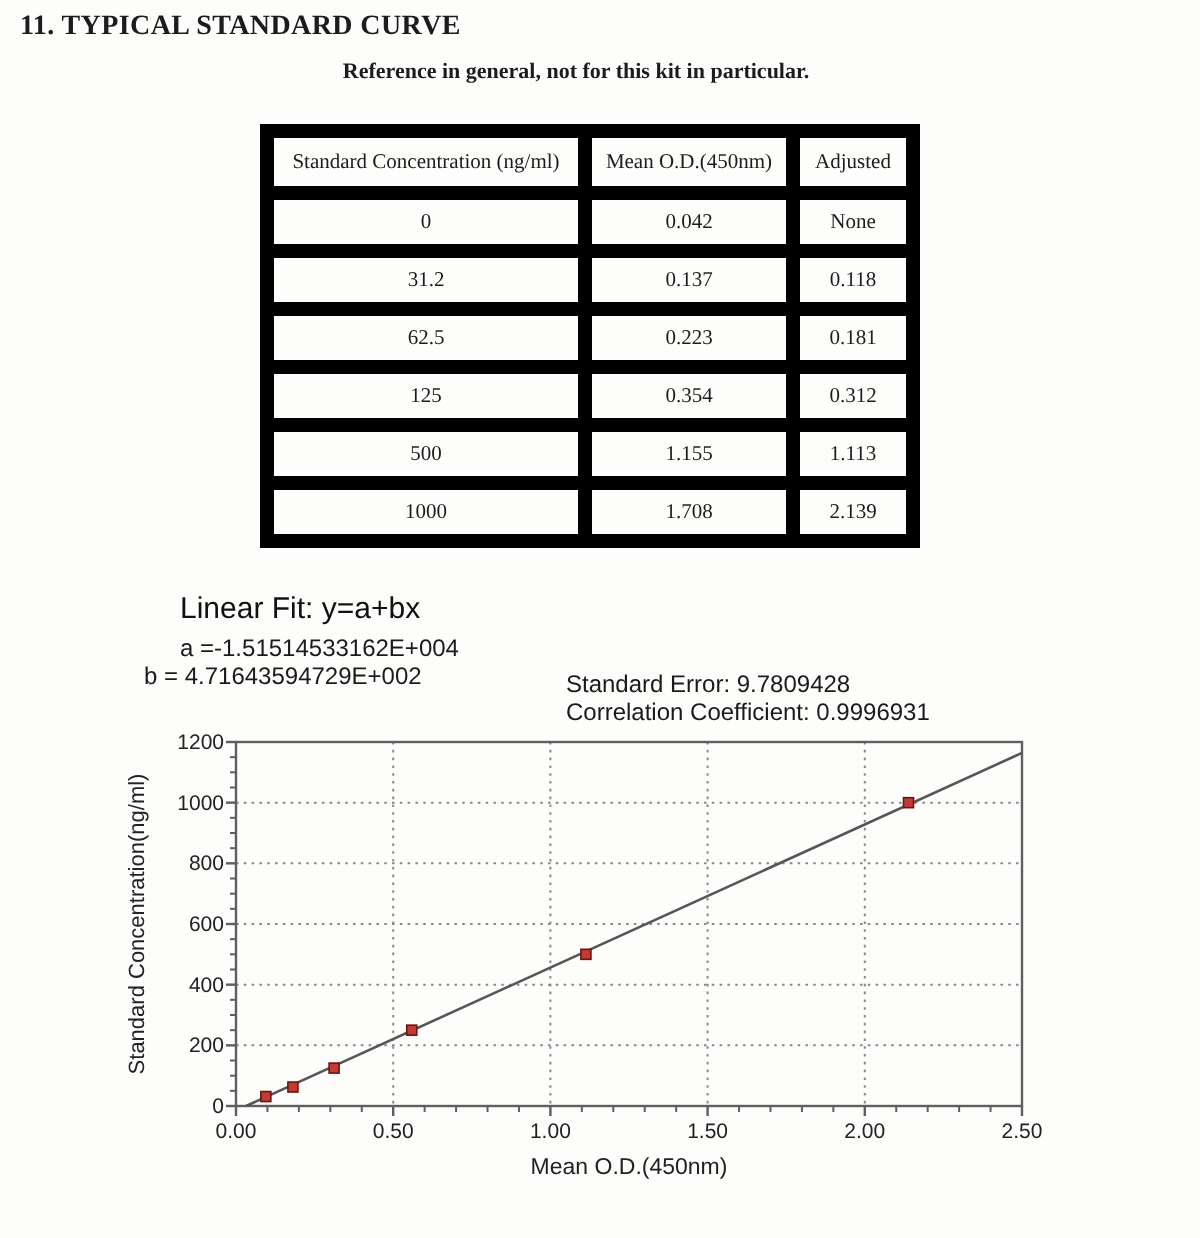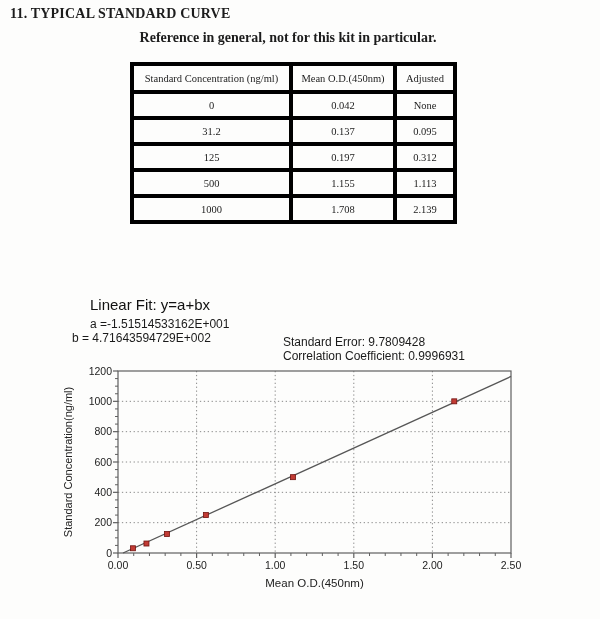--- a/index.html
+++ b/index.html
@@ -7,29 +7,29 @@
     width:600px; height:619px; position:relative; overflow:hidden;
     background:#fdfdfc; color:#1c1c1c;
     font-family:"Liberation Serif","DejaVu Serif",serif;
   }
   .abs { position:absolute; }
   .heading {
     left:10px; top:6px; font-size:14px; font-weight:bold; letter-spacing:0.2px;
   }
   .subtitle {
     left:0; top:30px; width:576px; text-align:center;
-    font-size:14px; font-weight:bold;
+    font-size:11px; font-weight:bold;
   }
   table.std {
     position:absolute; left:130px; top:62px;
     border-collapse:collapse; table-layout:fixed;
     font-size:10.5px; color:#1c1c1c;
   }
   table.std th, table.std td {
-    border:4px solid #000000; text-align:center; vertical-align:middle;
+    border:7px solid #000000; text-align:center; vertical-align:middle;
     font-weight:normal; padding:0; overflow:hidden; white-space:nowrap;
   }
   table.std th { height:24px; }
   table.std td { height:22px; }
   .sans { font-family:"Liberation Sans","DejaVu Sans",sans-serif; }
   .fit-title { left:90px; top:296px; font-size:15px; color:#111; }
   .fit-line-text { font-size:12px; color:#1a1a1a; }
   .fit-a  { left:90px;  top:317px; }
   .fit-b  { left:72px;  top:331px; }
   .fit-se { left:283px; top:335px; }
@@ -58,42 +58,47 @@
   </thead>
   <tbody>
     <tr>
       <td>0</td>
       <td>0.042</td>
       <td>None</td>
     </tr>
     <tr>
       <td>31.2</td>
       <td>0.137</td>
-      <td>0.095</td>
+      <td>0.118</td>
+    </tr>
+    <tr>
+      <td>62.5</td>
+      <td>0.223</td>
+      <td>0.181</td>
     </tr>
     <tr>
       <td>125</td>
-      <td>0.197</td>
+      <td>0.354</td>
       <td>0.312</td>
     </tr>
     <tr>
       <td>500</td>
       <td>1.155</td>
       <td>1.113</td>
     </tr>
     <tr>
       <td>1000</td>
       <td>1.708</td>
       <td>2.139</td>
     </tr>
   </tbody>
 </table>
 
 <div class="abs sans fit-title">Linear Fit: y=a+bx</div>
-<div class="abs sans fit-line-text fit-a">a =-1.51514533162E+001</div>
+<div class="abs sans fit-line-text fit-a">a =-1.51514533162E+004</div>
 <div class="abs sans fit-line-text fit-b">b = 4.71643594729E+002</div>
 <div class="abs sans fit-line-text fit-se">Standard Error: 9.7809428</div>
 <div class="abs sans fit-line-text fit-cc">Correlation Coefficient: 0.9996931</div>
 
 <svg class="chart" width="600" height="264" viewBox="0 0 600 264">
     <line x1="196.6" y1="16" x2="196.6" y2="198" stroke="#8a8a8a" stroke-width="1" stroke-dasharray="1.3,2.6"></line>
     <line x1="275.2" y1="16" x2="275.2" y2="198" stroke="#8a8a8a" stroke-width="1" stroke-dasharray="1.3,2.6"></line>
     <line x1="353.8" y1="16" x2="353.8" y2="198" stroke="#8a8a8a" stroke-width="1" stroke-dasharray="1.3,2.6"></line>
     <line x1="432.4" y1="16" x2="432.4" y2="198" stroke="#8a8a8a" stroke-width="1" stroke-dasharray="1.3,2.6"></line>
     <line x1="118" y1="167.66666666666666" x2="511" y2="167.66666666666666" stroke="#8a8a8a" stroke-width="1" stroke-dasharray="1.3,2.6"></line>

